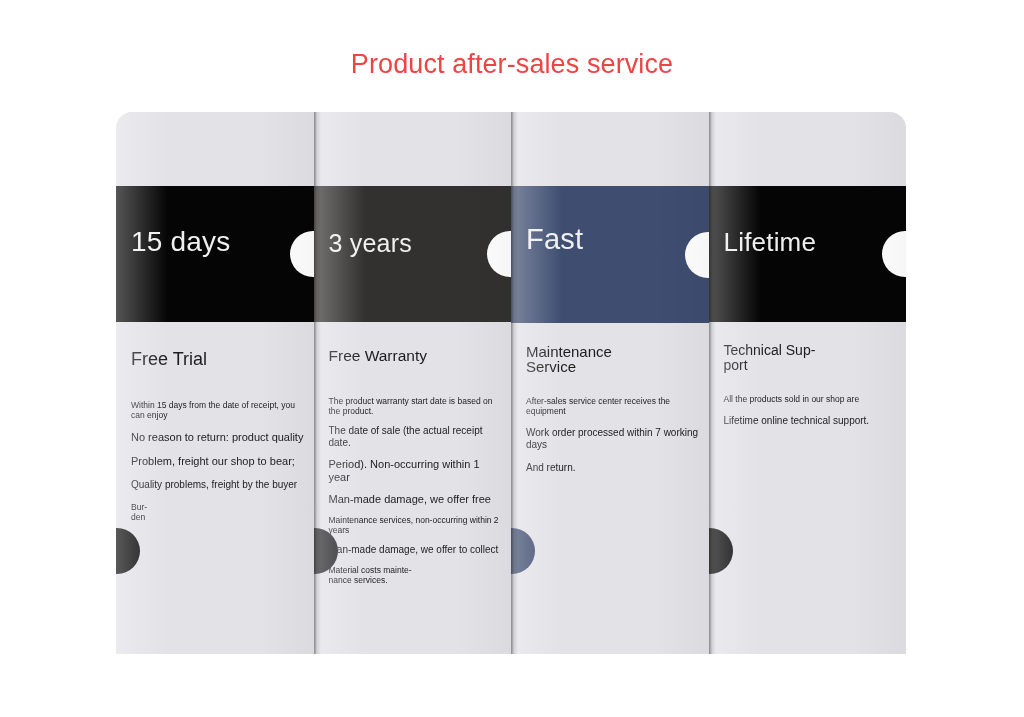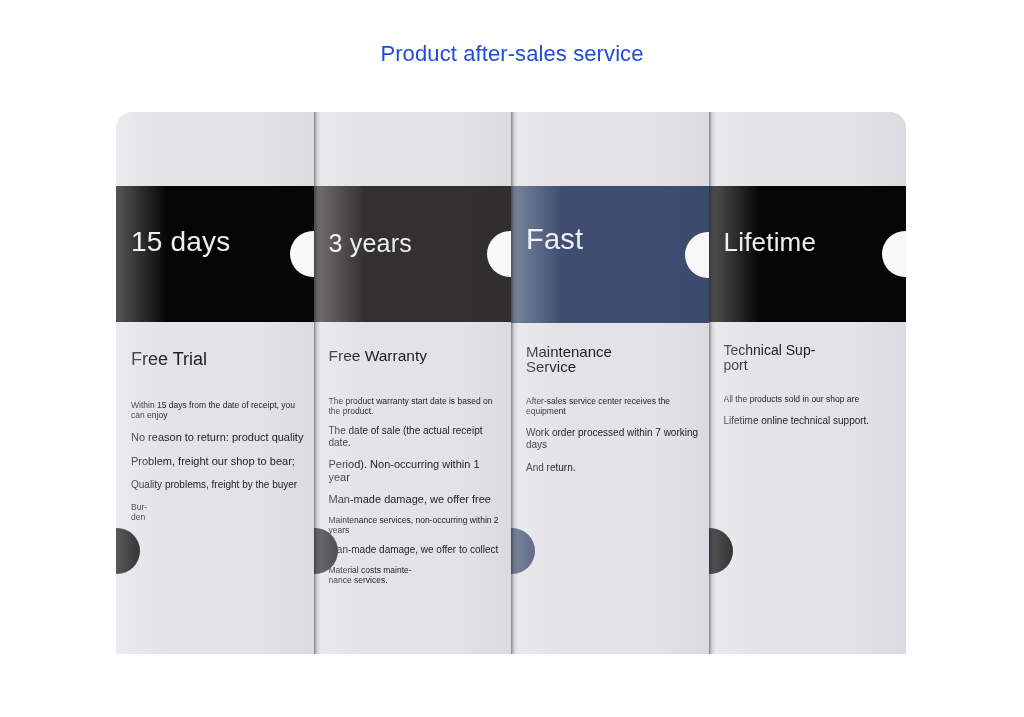--- a/index.html
+++ b/index.html
@@ -13,26 +13,26 @@
     background: #ffffff;
     font-family: "Liberation Sans", sans-serif;
     overflow: hidden;
     position: relative;
   }
 
   
   #page-title {
     position: absolute;
     left: 0;
-    top: 38px;
+    top: 48px;
     width: 1024px;
     text-align: center;
-    font-size: 22px;
+    font-size: 27px;
     line-height: 32px;
-    color: #1d4ed8;
+    color: #ef4444;
     font-weight: 400;
     letter-spacing: .1px;
     white-space: nowrap;
   }
 
   
   #board {
     position: absolute;
     left: 116px;
     top: 112px;

